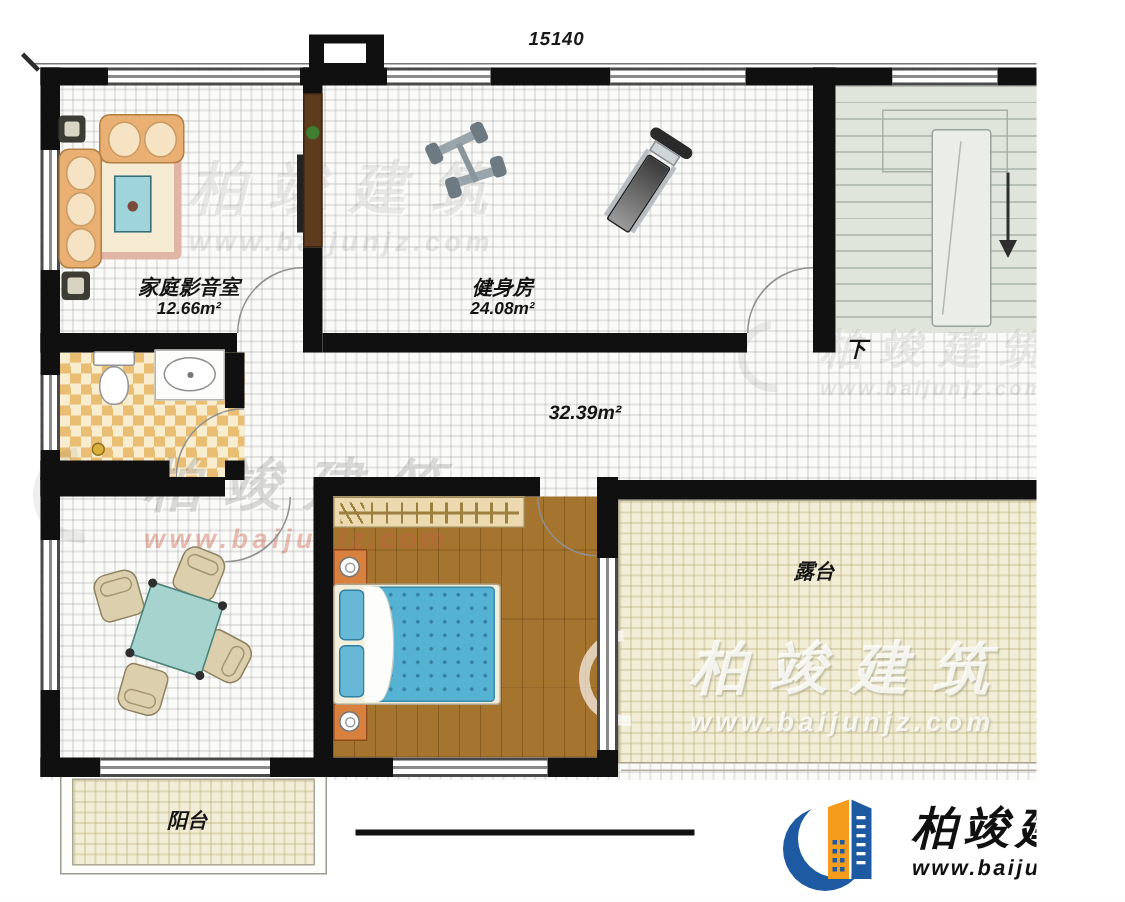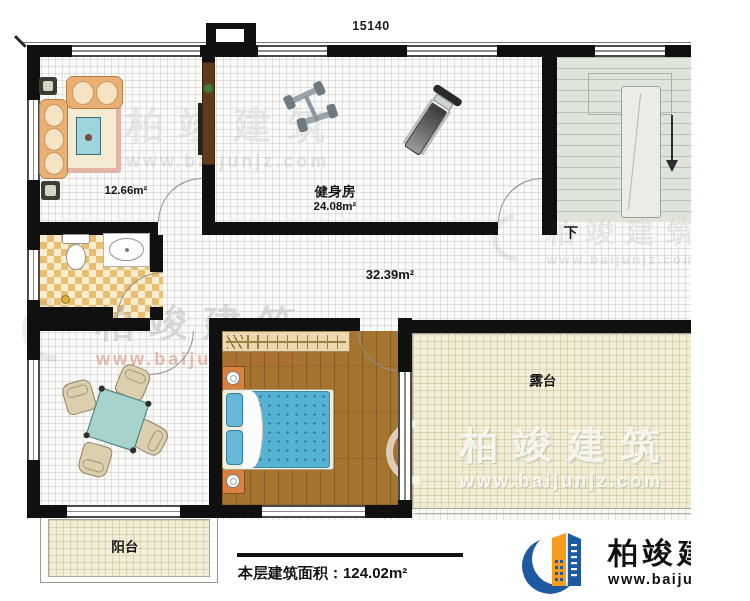--- a/index.html
+++ b/index.html
@@ -1,17 +1,17 @@
 <!DOCTYPE html>
 <html><head>
 <meta charset="utf-8">
 <style>
   html,body{margin:0;padding:0;background:#ffffff;}
   body{font-family:"Liberation Sans","DejaVu Sans",sans-serif;}
-  #plan{position:relative;width:691px;height:601px;background:#fff;overflow:hidden;}
+  #plan{position:relative;width:691px;height:601px;background:#fff;overflow:hidden;font-style:italic;}
   .abs{position:absolute;}
   .wall{position:absolute;background:#101010;}
   .winh{position:absolute;box-sizing:border-box;border-top:2px solid #4a4a4a;border-bottom:2px solid #4a4a4a;
         background:linear-gradient(#fff 0 40%,#8a8a8a 40% 60%,#fff 60% 100%);}
   .winv{position:absolute;box-sizing:border-box;border-left:2px solid #4a4a4a;border-right:2px solid #4a4a4a;
         background:linear-gradient(90deg,#fff 0 40%,#8a8a8a 40% 60%,#fff 60% 100%);}
   .arc{position:absolute;box-sizing:border-box;}
   .arc.tl{border-top:1.5px solid #909090;border-left:1.5px solid #909090;border-top-left-radius:100%;}
   .arc.br{border-right:1.5px solid #909090;border-bottom:1.5px solid #909090;border-bottom-right-radius:100%;}
   .arc.bl{border-left:1.5px solid #909090;border-bottom:1.5px solid #909090;border-bottom-left-radius:100%;}
@@ -252,40 +252,38 @@
   <div class="lamp" style="left:226px;top:371px;"></div>
   <div class="lampstand" style="left:222px;top:469px;width:23px;height:25px;"></div>
   <div class="lamp" style="left:226px;top:474px;"></div>
   <div class="abs" style="left:222px;top:389px;width:112px;height:81px;background:#f3eedb;border:1px solid #b0a58a;box-sizing:border-box;border-radius:3px;"></div>
   <div class="abs" style="left:226px;top:393px;width:17px;height:34px;background:#66b8d6;border:1px solid #2f7fa0;box-sizing:border-box;border-radius:4px;"></div>
   <div class="abs" style="left:226px;top:430px;width:17px;height:35px;background:#66b8d6;border:1px solid #2f7fa0;box-sizing:border-box;border-radius:4px;"></div>
   <div class="abs" style="left:246px;top:391px;width:84px;height:77px;background:#55b2d2;border:1px solid #3a8aa8;box-sizing:border-box;border-radius:3px;background-image:radial-gradient(rgba(25,85,115,.55) 1px,transparent 1.3px);background-size:9px 9px;"></div>
   <div class="abs" style="left:243px;top:391px;width:19px;height:77px;background:#fdfdfc;border-right:1px solid #c8c8c2;border-radius:0 60% 55% 0/0 50% 50% 0;"></div>
 
   <div class="label" style="left:56px;top:184px;width:140px;">
+    <span class="nm">家庭影音室</span>
     <span class="ar">12.66m²</span>
   </div>
   <div class="label" style="left:275px;top:184px;width:120px;">
     <span class="nm">健身房</span>
     <span class="ar">24.08m²</span>
   </div>
   <div class="label" style="left:338px;top:268px;width:104px;">
     <span class="nm" style="font-size:13px;">32.39m²</span>
   </div>
   <div class="label" style="left:493px;top:373px;width:100px;">
     <span class="nm">露台</span>
   </div>
   <div class="label" style="left:75px;top:539px;width:100px;">
     <span class="nm">阳台</span>
   </div>
 
   <div class="abs" style="left:237px;top:553px;width:226px;height:4px;background:#111;"></div>
-  <div class="abs" style="left:238px;top:564px;font-size:15px;font-weight:700;color:#111;white-space:nowrap;">
-    <span>本层建筑面积：</span><span>124.02m²</span>
-  </div>
 
   <div class="abs" style="left:516px;top:530px;display:flex;align-items:center;">
     <svg width="84" height="64" viewBox="0 0 84 64">
       <circle cx="34" cy="36" r="28" fill="#1e5aa2"></circle>
       <circle cx="42" cy="29" r="26" fill="#ffffff"></circle>
       <polygon points="36,8 50,3 50,56 36,56" fill="#f59c1c"></polygon>
       <polygon points="51.5,3 65,9 65,56 51.5,56" fill="#1e5aa2"></polygon>
       <rect x="50" y="3" width="1.6" height="53" fill="#ffffff"></rect>
       <g fill="#1e5aa2">
         <rect x="39" y="30" width="3" height="3"></rect>

